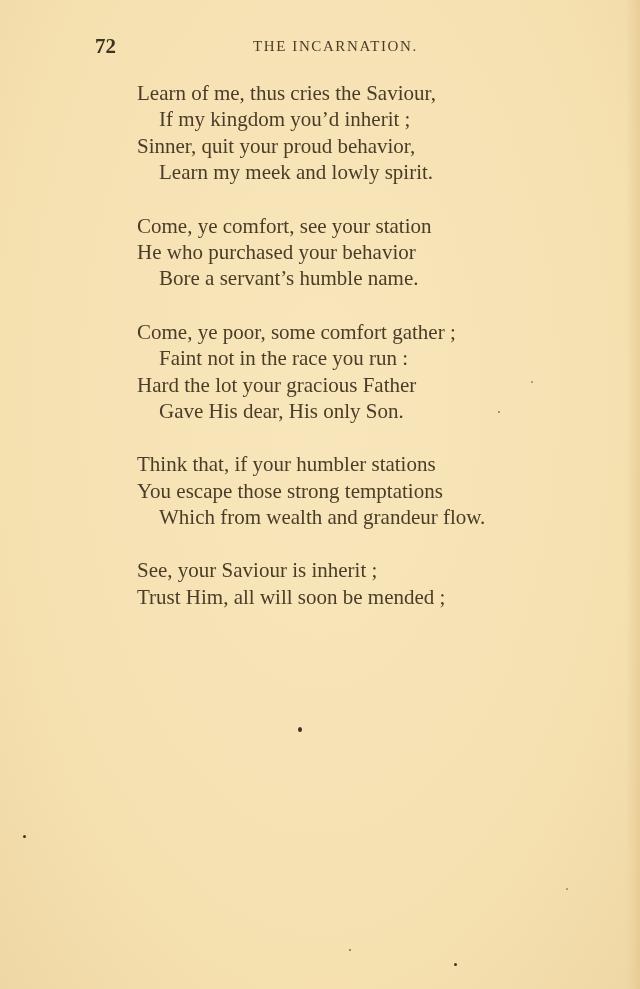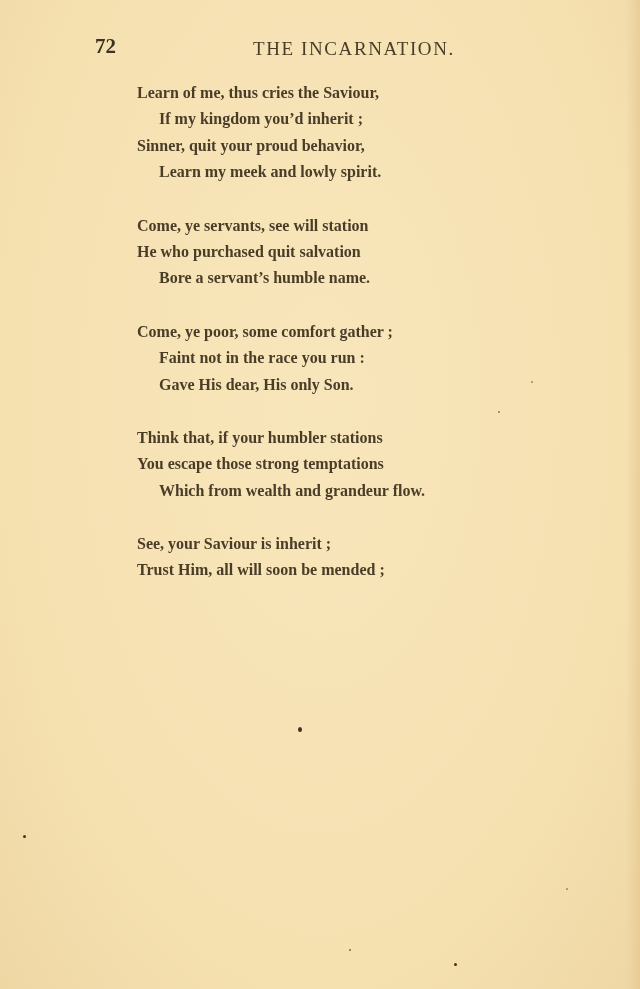--- a/index.html
+++ b/index.html
@@ -40,40 +40,39 @@
       top: 0;
       font-size: 21px;
       font-weight: bold;
       color: #3e3222;
       letter-spacing: 0px;
     }
     .running-head {
       position: absolute;
       left: 253px;
       top: 4px;
-      font-size: 19px;
+      font-size: 15px;
       letter-spacing: 1.6px;
       color: #4a3d28;
     }
     .poem {
       position: absolute;
       left: 137px;
       top: 80px;
       width: 440px;
     }
     .stanza {
       margin: 0 0 27px 0;
     }
     .line {
-      font-size: 16px;
+      font-size: 21px;
       line-height: 26.4px;
       height: 26.4px;
       white-space: nowrap;
       color: #4a3d28;
-      font-weight: bold;
     }
     .line.indent {
       padding-left: 22px;
     }
     .dot {
       position: absolute;
       border-radius: 50%;
       background: #3e3222;
     }
   </style>
@@ -89,27 +88,28 @@
   </div>
 
   <div class="poem">
     <div class="stanza">
       <div class="line">Learn of me, thus cries the Saviour,</div>
       <div class="line indent">If my kingdom you’d inherit ;</div>
       <div class="line">Sinner, quit your proud behavior,</div>
       <div class="line indent">Learn my meek and lowly spirit.</div>
     </div>
     <div class="stanza">
-      <div class="line">Come, ye servants, see will station</div>
-      <div class="line">He who purchased quit salvation</div>
+      <div class="line">Come, ye comfort, see your station</div>
+      <div class="line">He who purchased your behavior</div>
       <div class="line indent">Bore a servant’s humble name.</div>
     </div>
     <div class="stanza">
       <div class="line">Come, ye poor, some comfort gather ;</div>
       <div class="line indent">Faint not in the race you run :</div>
+      <div class="line">Hard the lot your gracious Father</div>
       <div class="line indent">Gave His dear, His only Son.</div>
     </div>
     <div class="stanza">
       <div class="line">Think that, if your humbler stations</div>
       <div class="line">You escape those strong temptations</div>
       <div class="line indent">Which from wealth and grandeur flow.</div>
     </div>
     <div class="stanza">
       <div class="line">See, your Saviour is inherit ;</div>
       <div class="line">Trust Him, all will soon be mended ;</div>

